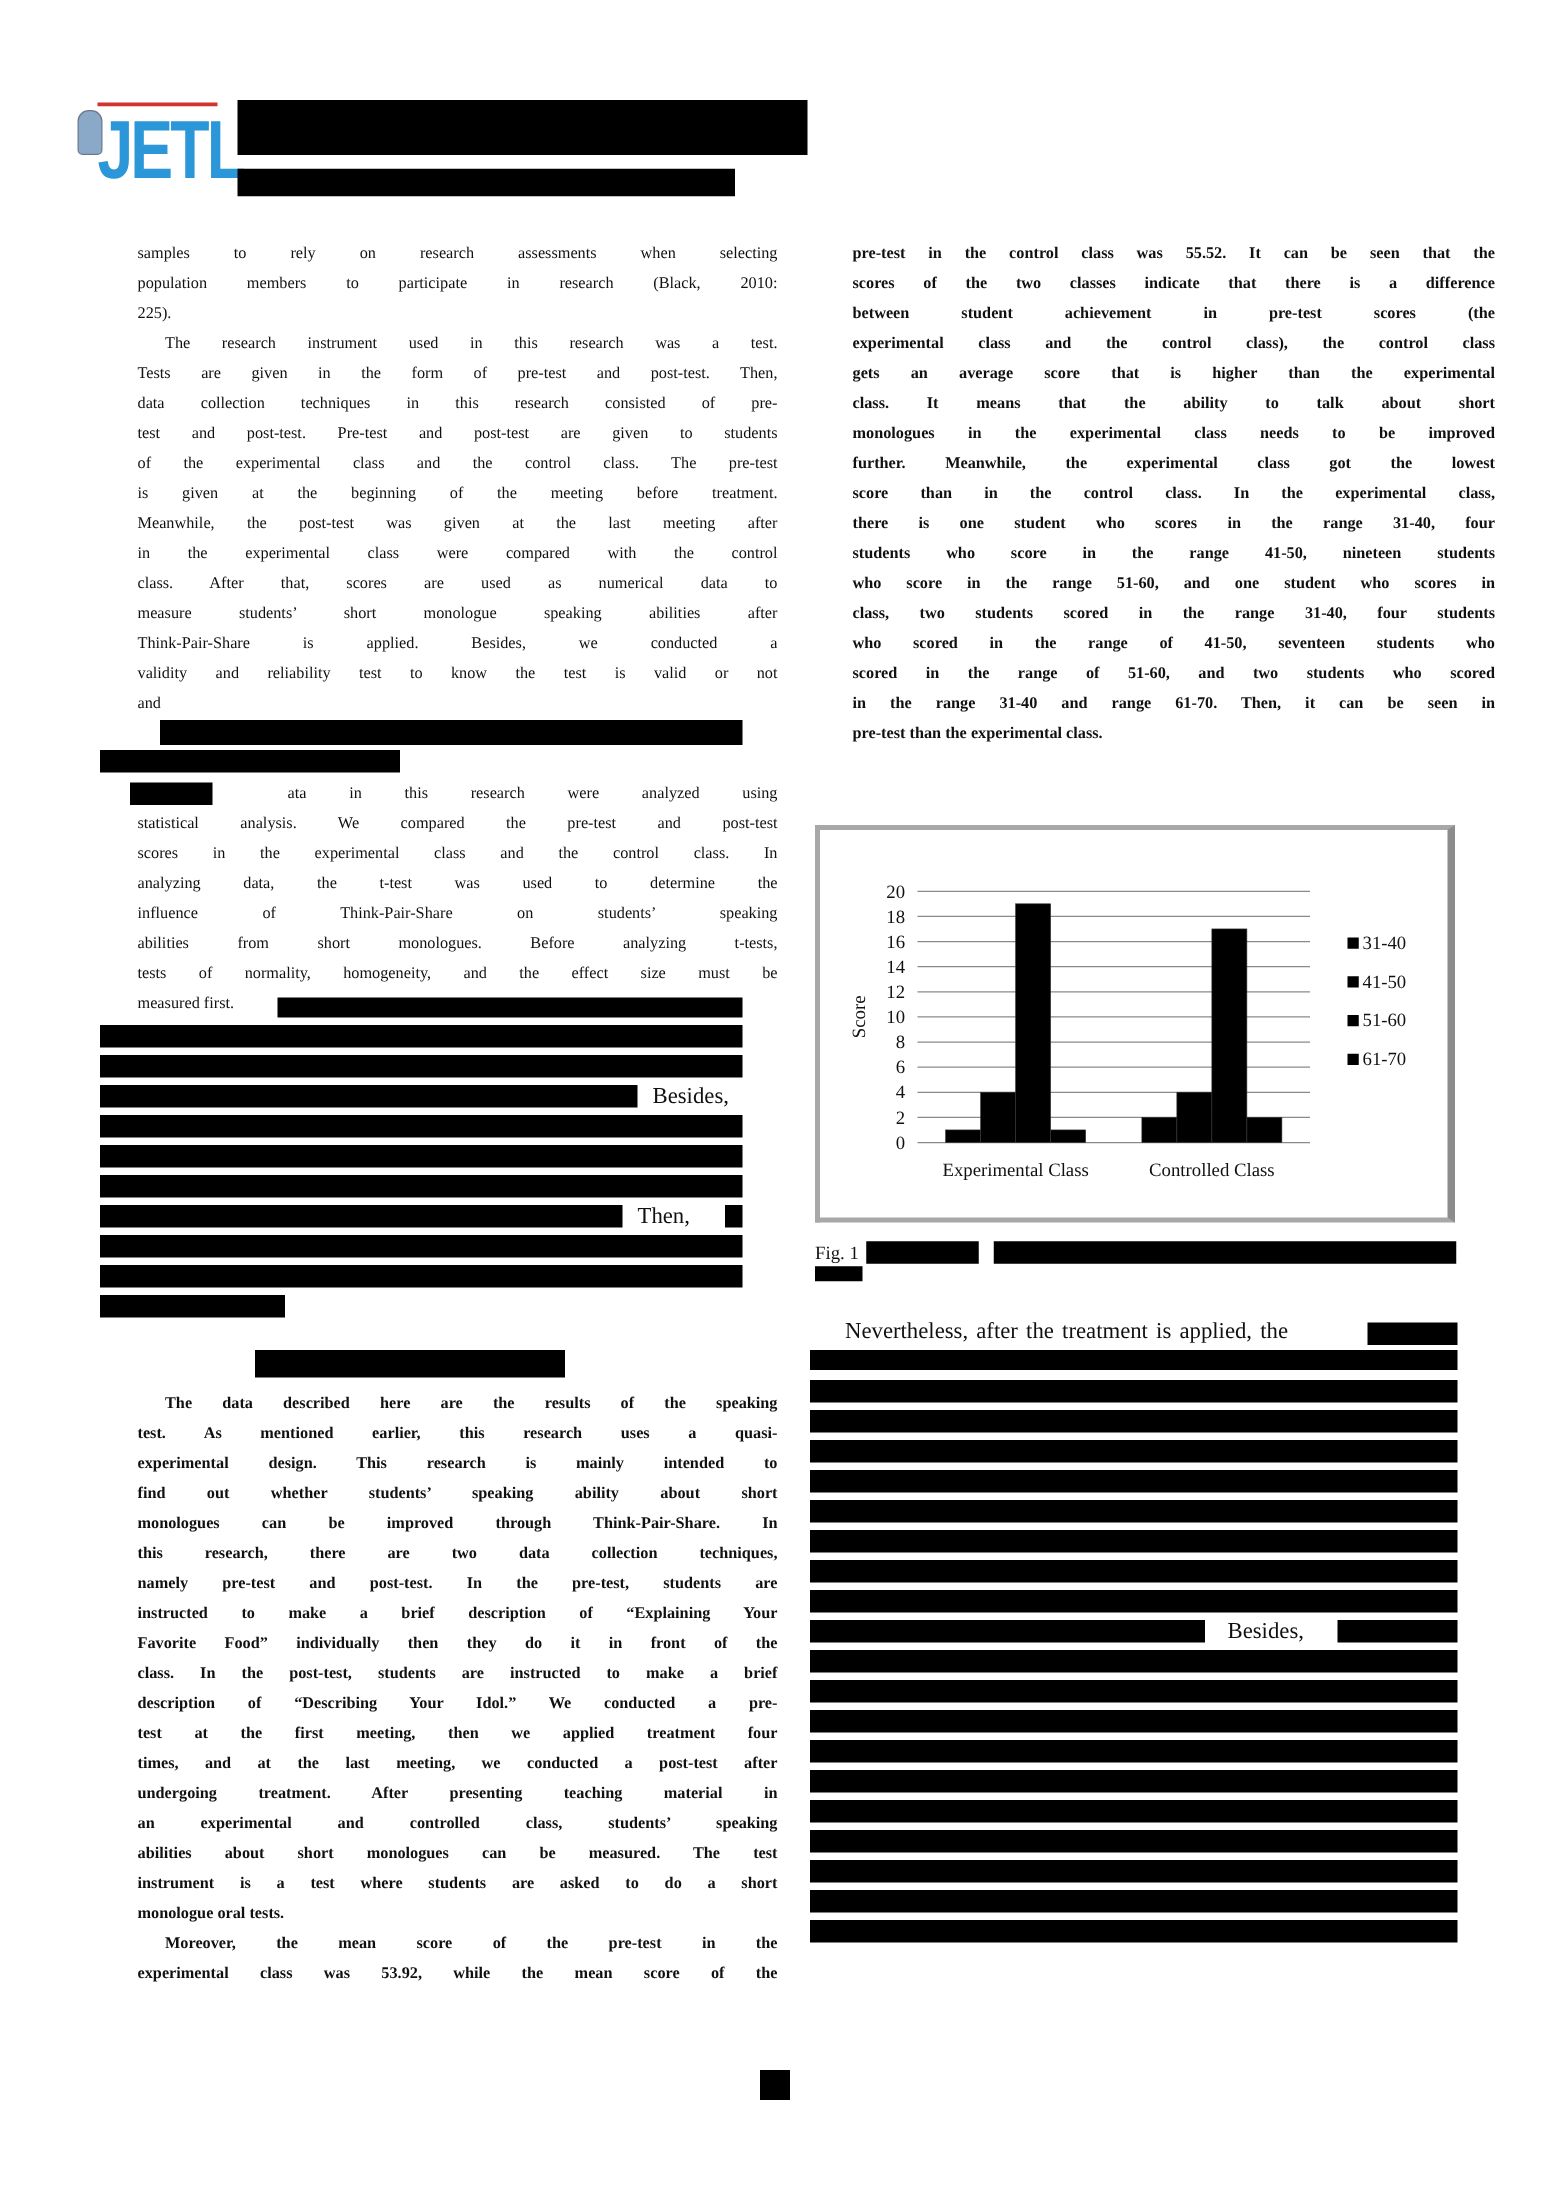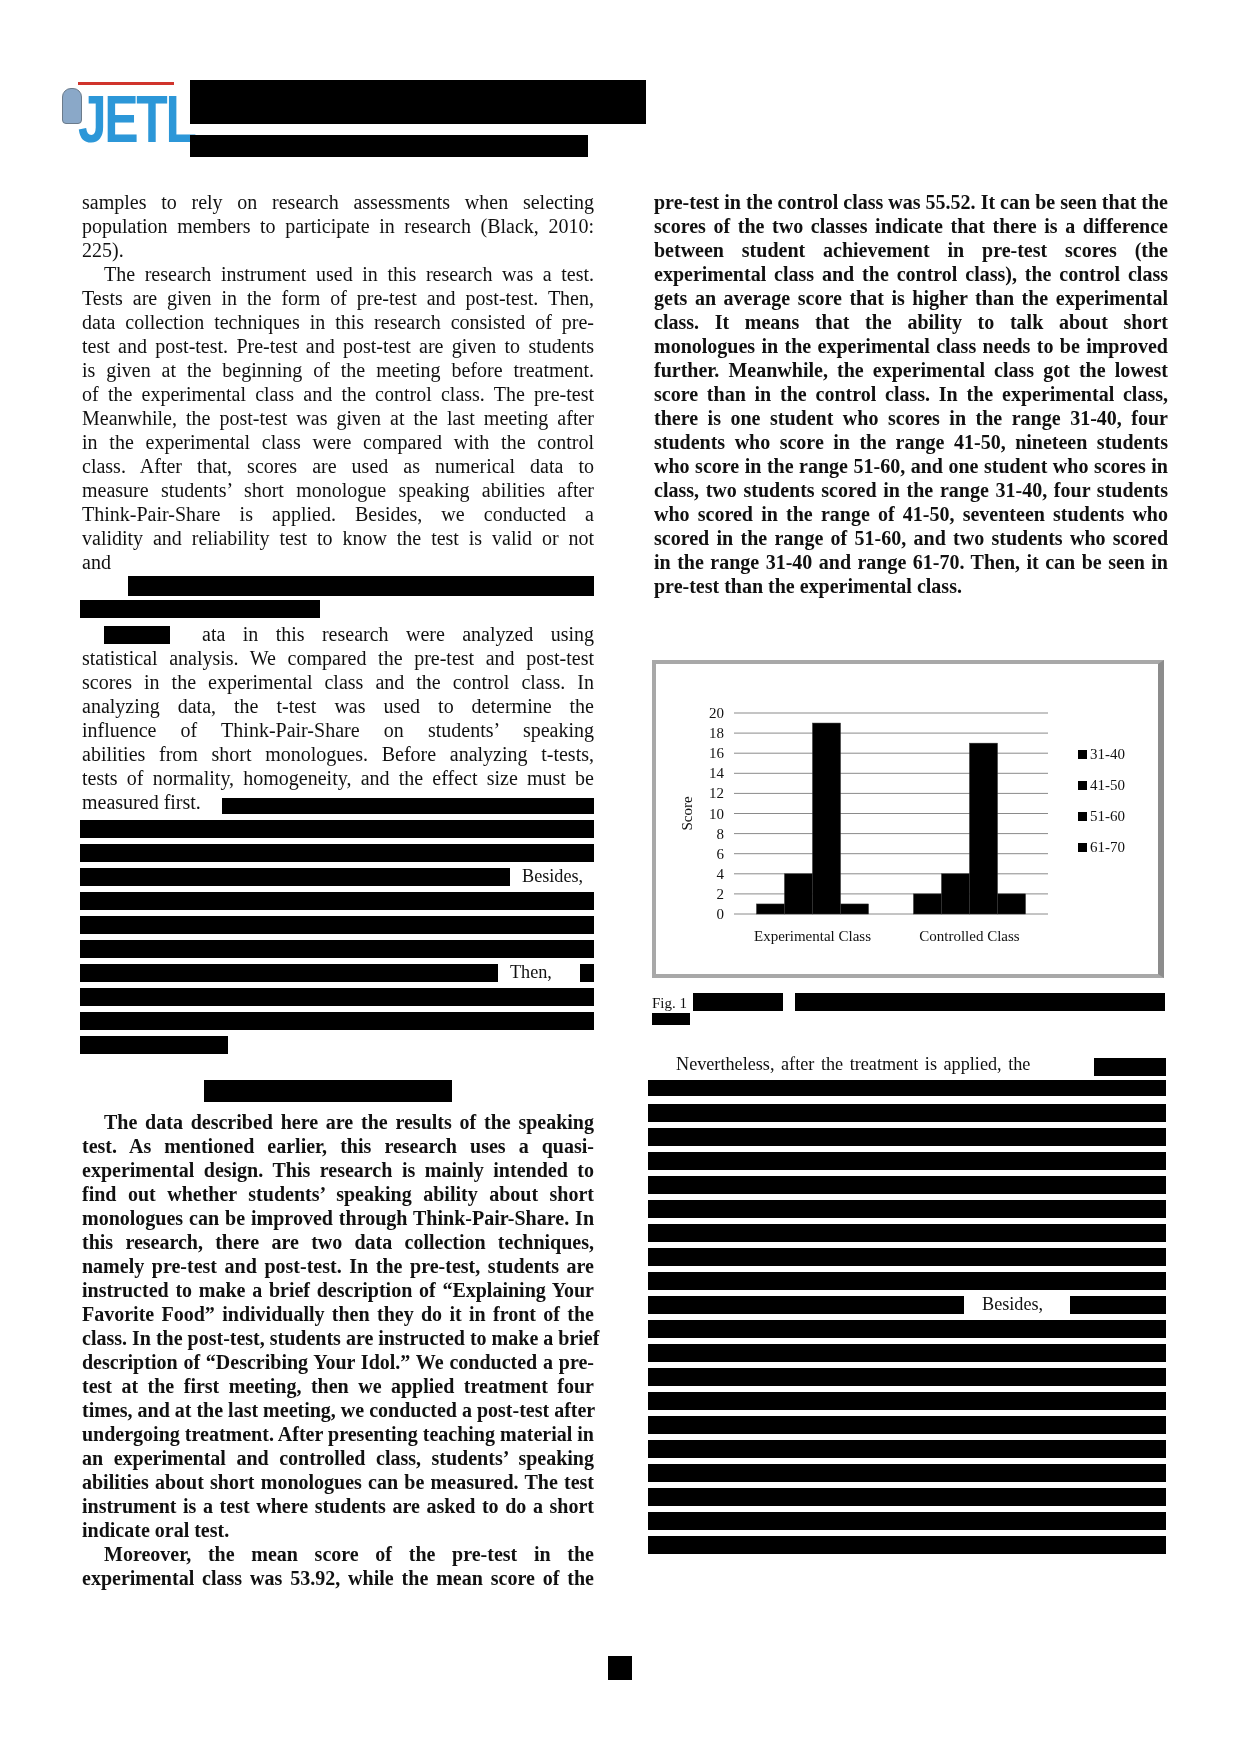--- a/index.html
+++ b/index.html
@@ -11,21 +11,21 @@
   
   .logo { left:62px; top:80px; width:122px; height:80px; }
   .logo .bar { position:absolute; left:16px; top:2px; width:96px; height:3px; background:#d0342c; }
   .logo .emblem { position:absolute; left:0; top:8px; width:18px; height:34px; border-radius:9px 9px 4px 4px;
                   background:#8aa8c8; border:1px solid #6b7b8b; }
   .logo .letters { position:absolute; left:16px; top:4px; font-family:"Liberation Sans", sans-serif;
                    font-weight:bold; font-size:66px; line-height:70px; color:#2c97d8; letter-spacing:-3px;
                    transform:scaleX(0.78); transform-origin:left top; }
 
   
-  .col { position:absolute; font-size:20px; line-height:24px; text-align:justify; }
+  .col { position:absolute; font-size:13px; line-height:24px; text-align:justify;margin-left:28px; }
   .colL { left:82px; width:512px; }
   .colR { left:654px; width:514px; }
   .line { display:block; white-space:nowrap; text-align:justify; text-align-last:justify; height:24px; }
   .line.last { text-align-last:left; }
 
   
   .chart-frame { left:652px; top:660px; width:512px; height:318px; border:4px solid #a8a8a8; border-right-width:6px;
                  border-right-color:#8c8c8c; background:#fff; box-sizing:border-box; }
   .chart-frame svg { position:absolute; left:0; top:0; }
   .fig-caption { left:652px; top:995px; font-size:15px; }
@@ -45,22 +45,22 @@
   <div id="L-p1">
       <span class="line">samples to rely on research assessments when selecting</span>
       <span class="line">population members to participate in research (Black, 2010:</span>
       <span class="line last">225).</span>
     </div>
   <div id="L-p2">
       <span class="line" style="padding-left: 22px;">The research instrument used in this research was a test.</span>
       <span class="line">Tests are given in the form of pre-test and post-test. Then,</span>
       <span class="line">data collection techniques in this research consisted of pre-</span>
       <span class="line">test and post-test. Pre-test and post-test are given to students</span>
+      <span class="line">of the experimental class and the control class. The pre-test</span>
       <span class="line">is given at the beginning of the meeting before treatment.</span>
-      <span class="line">of the experimental class and the control class. The pre-test</span>
       <span class="line">Meanwhile, the post-test was given at the last meeting after</span>
       <span class="line">in the experimental class were compared with the control</span>
       <span class="line">class. After that, scores are used as numerical data to</span>
       <span class="line">measure students’ short monologue speaking abilities after</span>
       <span class="line">Think-Pair-Share is applied. Besides, we conducted a</span>
       <span class="line">validity and reliability test to know the test is valid or not</span>
       <span class="line last">and</span>
     </div>
 </div>
 
@@ -110,21 +110,21 @@
       <span class="line">instructed to make a brief description of “Explaining Your</span>
       <span class="line">Favorite Food” individually then they do it in front of the</span>
       <span class="line">class. In the post-test, students are instructed to make a brief</span>
       <span class="line">description of “Describing Your Idol.” We conducted a pre-</span>
       <span class="line">test at the first meeting, then we applied treatment four</span>
       <span class="line">times, and at the last meeting, we conducted a post-test after</span>
       <span class="line">undergoing treatment. After presenting teaching material in</span>
       <span class="line">an experimental and controlled class, students’ speaking</span>
       <span class="line">abilities about short monologues can be measured. The test</span>
       <span class="line">instrument is a test where students are asked to do a short</span>
-      <span class="line last">indicate oral test.</span>
+      <span class="line last">monologue oral tests.</span>
     </div>
   <div id="L-p5">
       <span class="line" style="padding-left: 22px;">Moreover, the mean score of the pre-test in the</span>
       <span class="line">experimental class was 53.92, while the mean score of the</span>
     </div>
 </div>
 
 <div class="col colR" style="top:190px;font-weight:bold;">
   <div id="R-p1">
       <span class="line">pre-test in the control class was 55.52. It can be seen that the</span>

